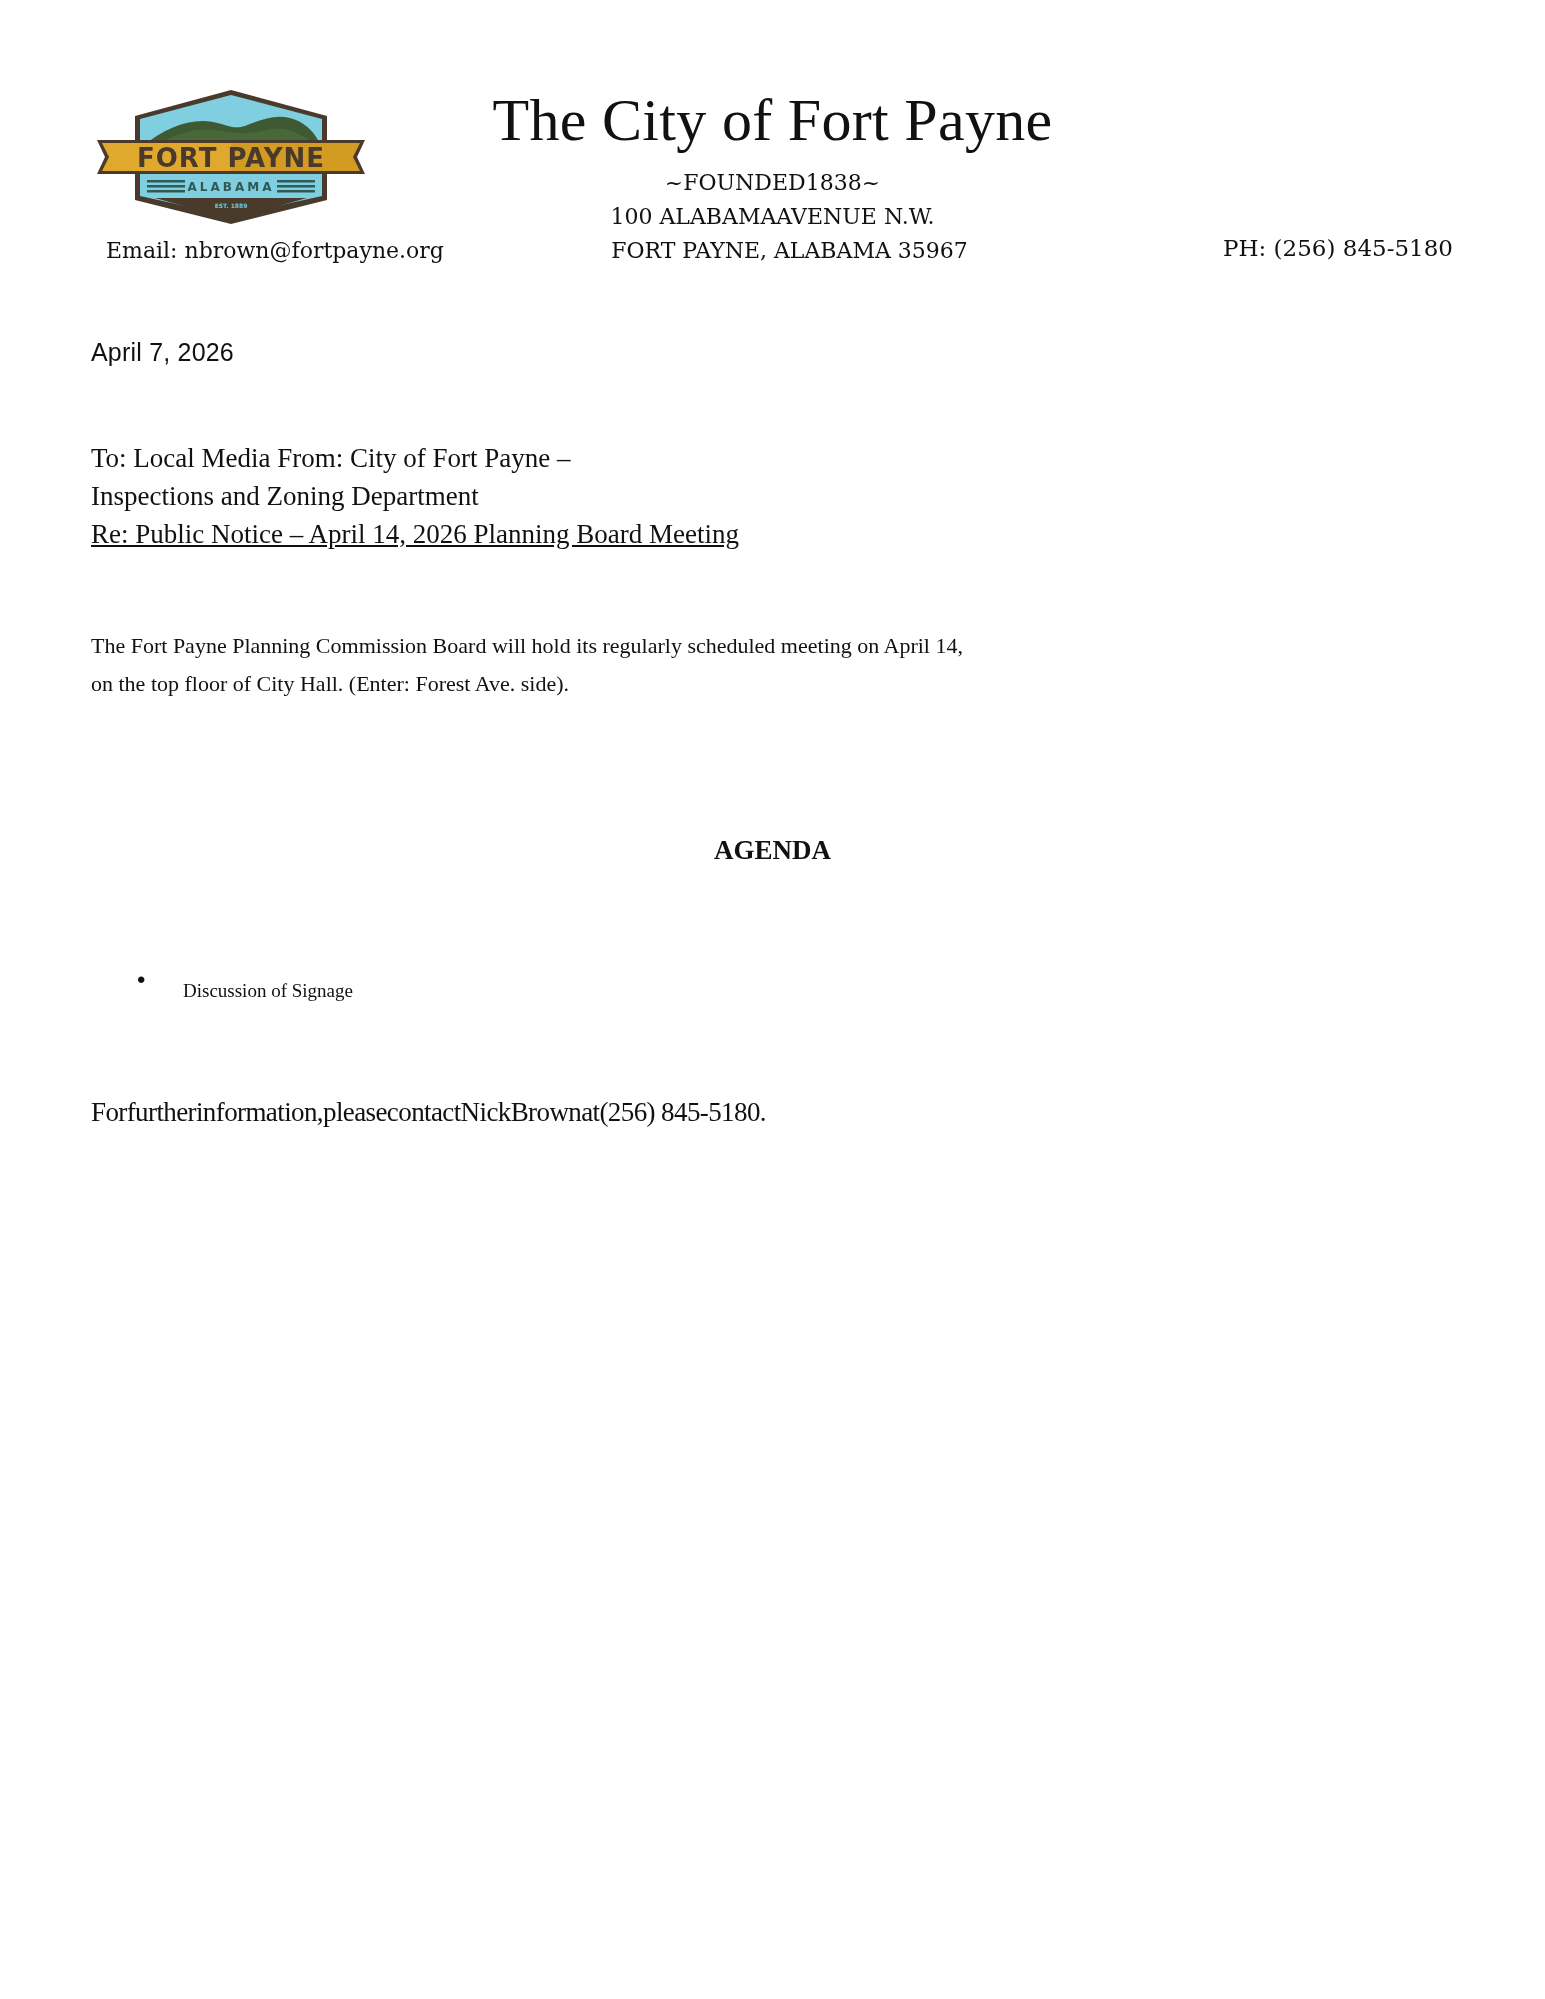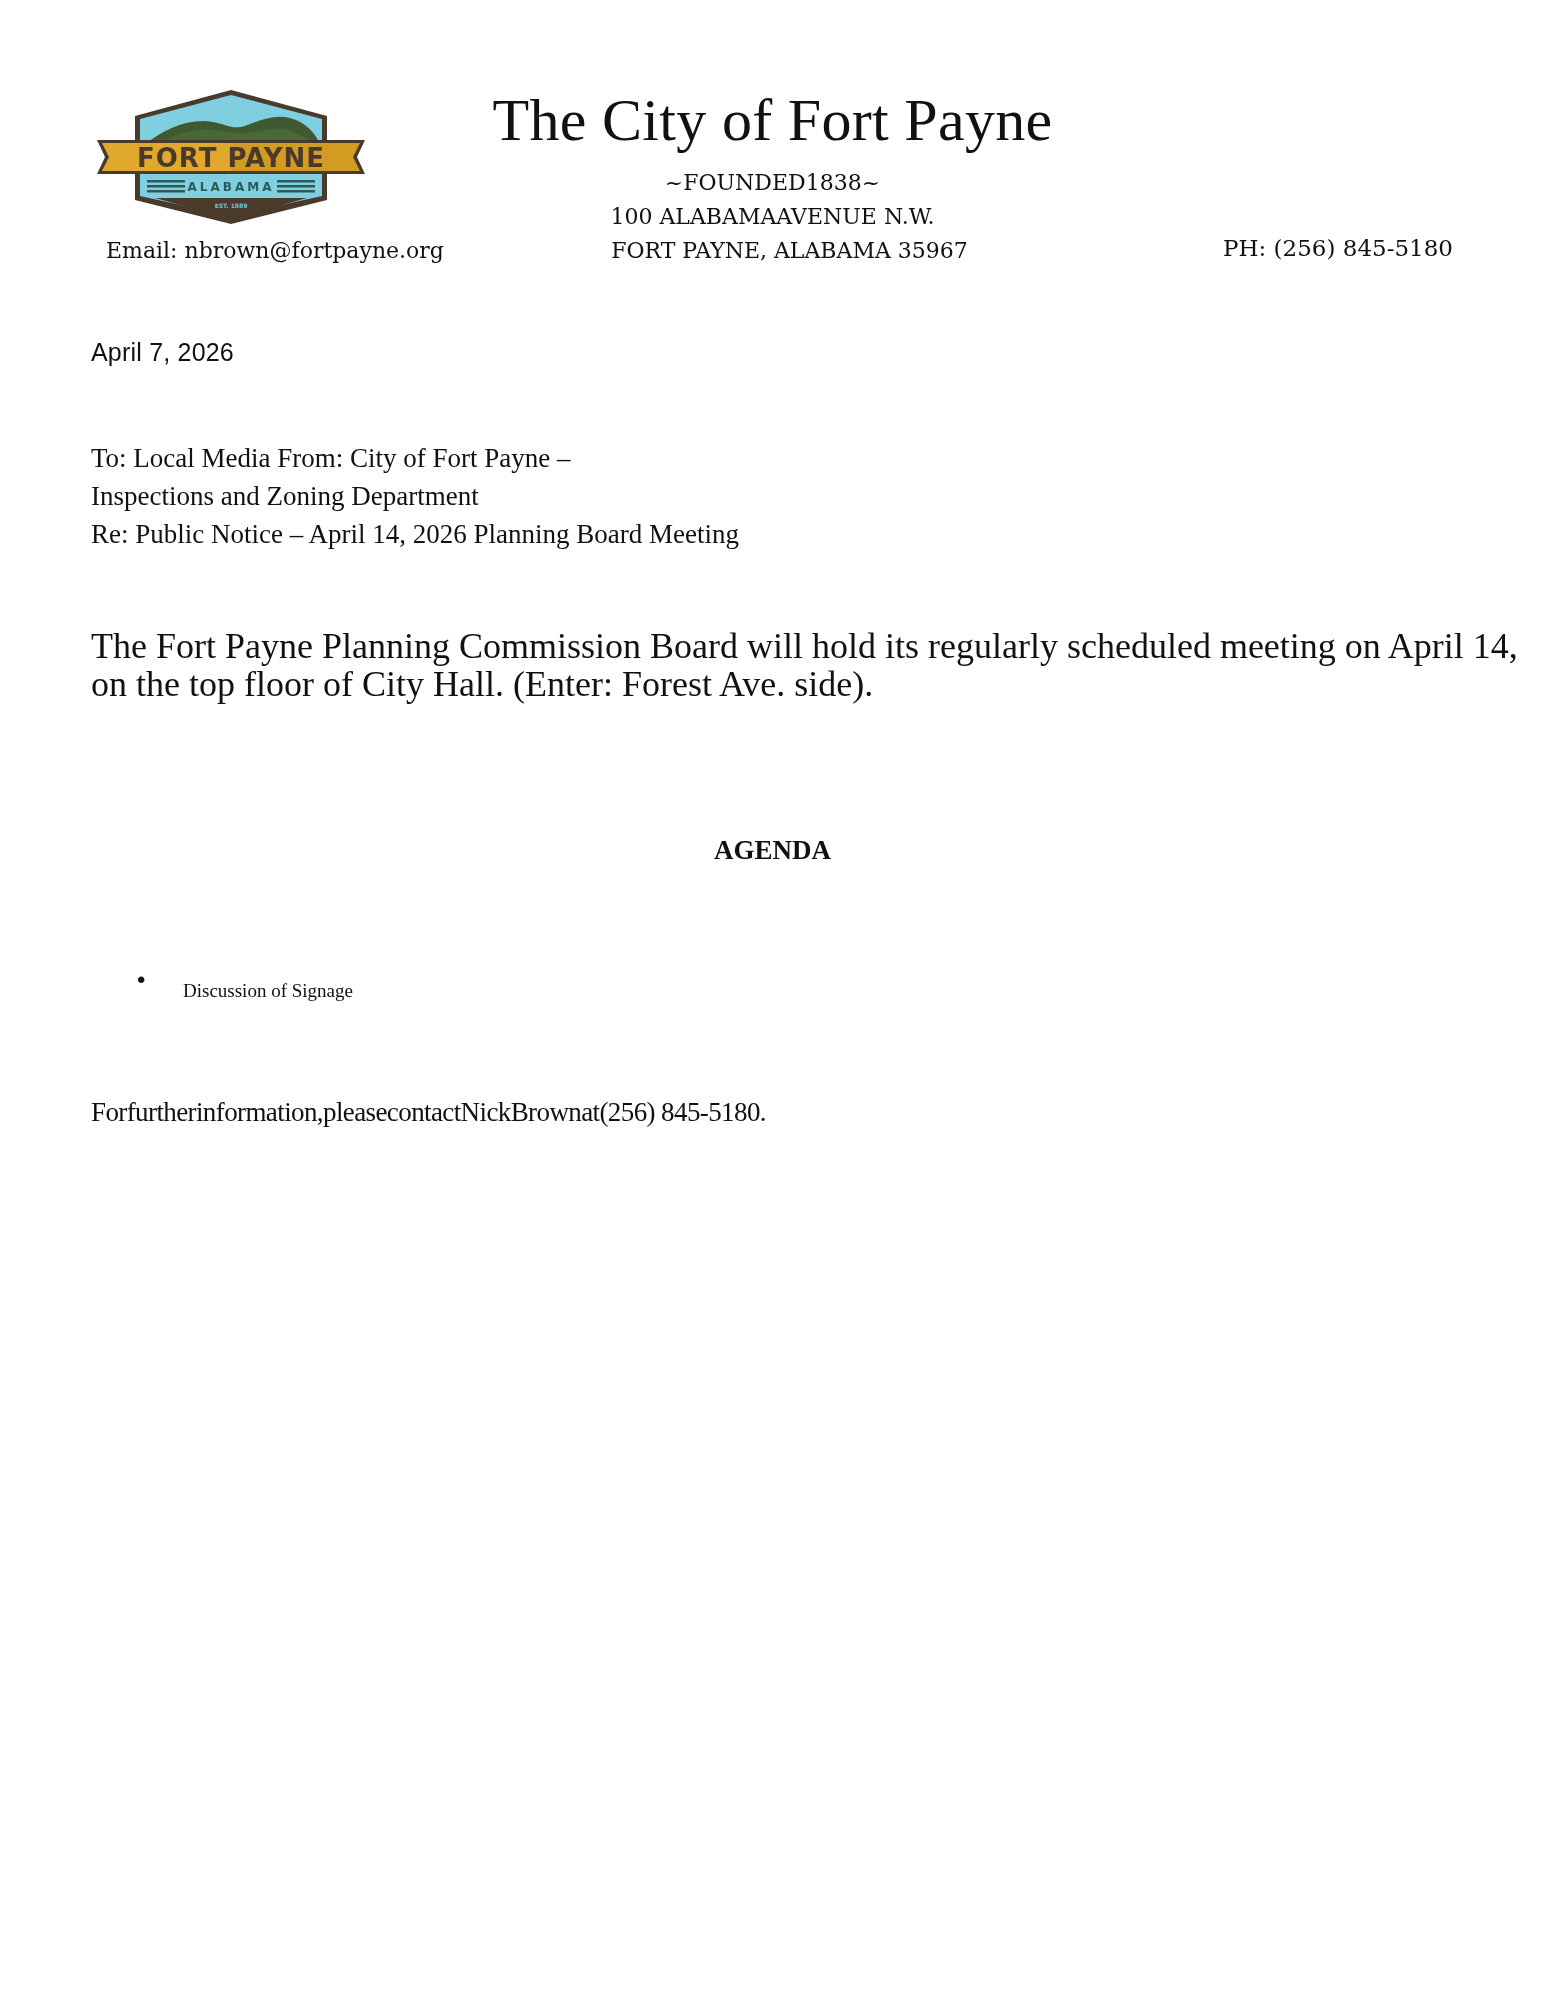--- a/index.html
+++ b/index.html
@@ -17,23 +17,23 @@
   #addr1 { top: 204px; }
   #addr2 { top: 238px; padding-left: 17px; }
   #email { left: 106px; top: 238px; font-size: 22px; }
   #phone { right: 92px; top: 235px; font-size: 23px; }
 
   #date { left: 91px; top: 338px; font-size: 25px; letter-spacing: 0.2px; }
 
   .memo { left: 91px; font-size: 27px; }
   #memo-to { top: 443px; }
   #memo-dept { top: 481px; }
-  #memo-re { top: 519px; }
+  #memo-re { top: 519px; text-decoration: underline; }
 
-  #body-para { position: absolute; left: 91px; top: 627px; width: 1380px; font-size: 36px; line-height: 38px; }
+  #body-para { position: absolute; left: 91px; top: 627px; width: 1380px; font-size: 22px; line-height: 38px; }
   #body-para div { white-space: nowrap; }
 
   #agenda-title { left: 0; width: 1545px; text-align: center; top: 835px; font-size: 27px; font-weight: bold; }
 
   #agenda-list { position: absolute; left: 0; top: 968px; width: 1545px; margin: 0; padding: 0; list-style: none; }
   .agenda-item { position: relative; height: 40px; }
   .bullet { position: absolute; left: 137px; top: -2px; font-size: 24px; }
   .item-text { position: absolute; left: 183px; top: 12px; font-size: 19px; white-space: nowrap; }
 
   #contact { left: 91px; top: 1097px; font-size: 27px; letter-spacing: -0.6px; }

